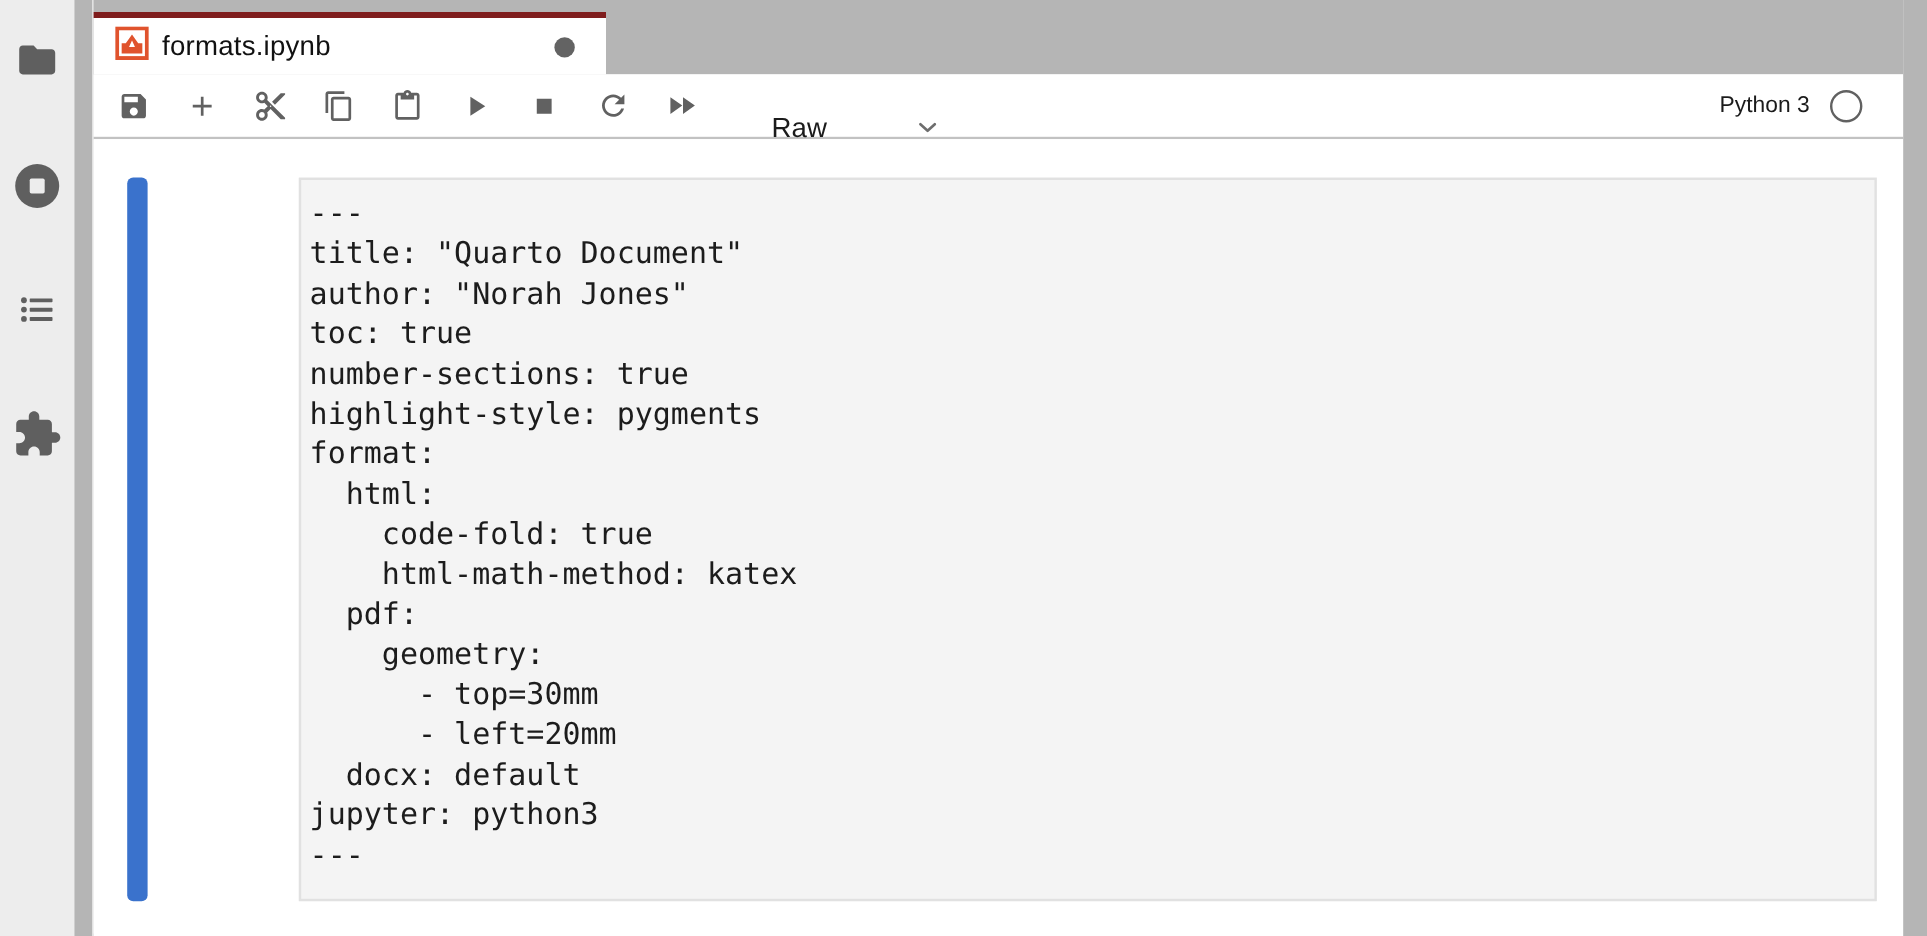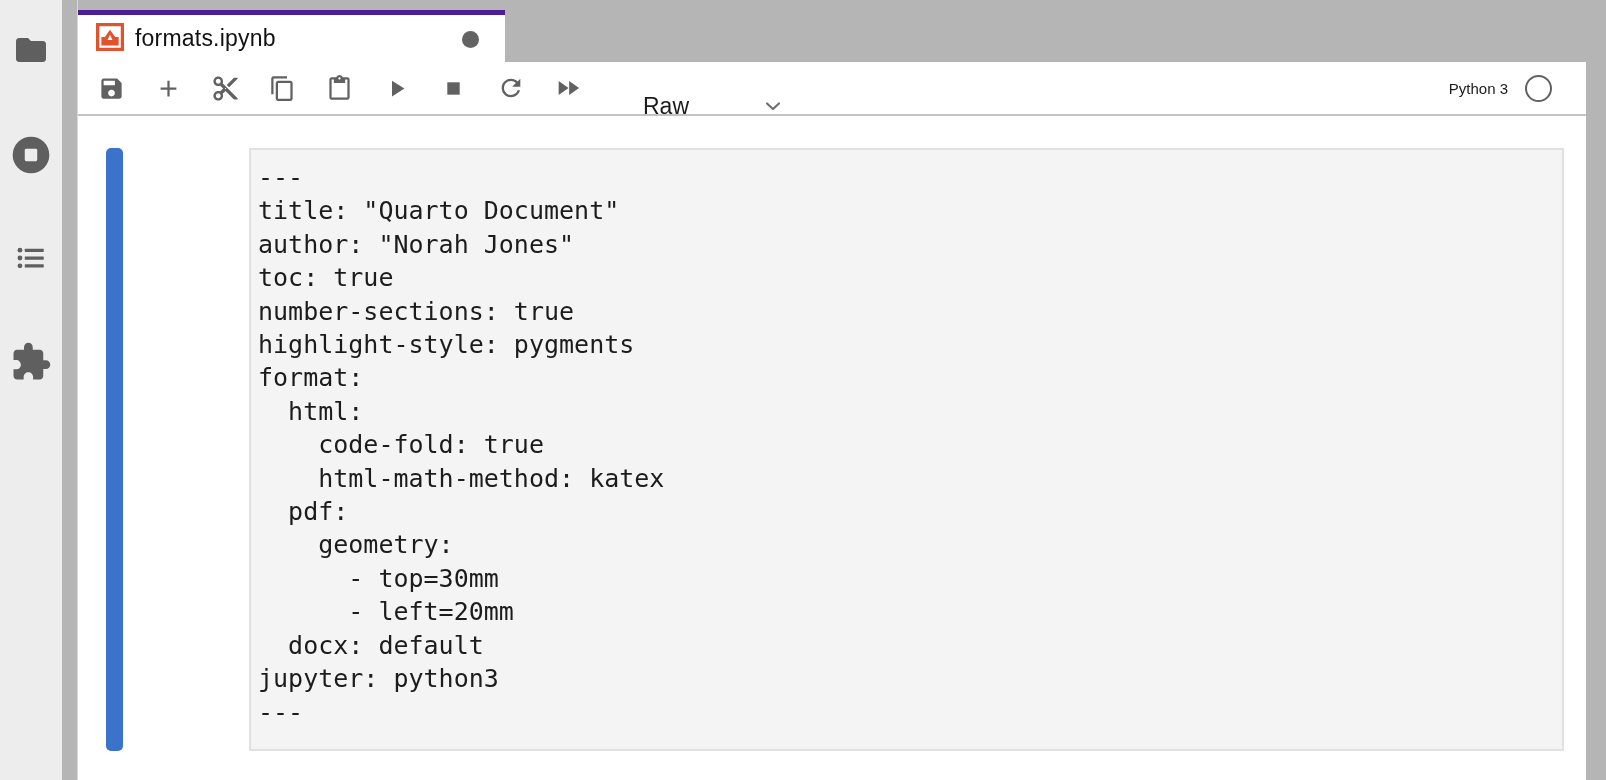--- a/index.html
+++ b/index.html
@@ -13,33 +13,33 @@
   .side-btn svg { display: block; }
 
   .left-strip { position: absolute; left: 62px; top: 0; width: 15px; height: 780px; background: #b5b5b5; }
   .right-strip { position: absolute; left: 1586px; top: 0; width: 20px; height: 780px; background: #b5b5b5; }
 
   
   .main { position: absolute; left: 77px; top: 0; width: 1509px; height: 780px; background: #ffffff; border-left: 1px solid #d8d8d8; }
 
   
   .tabbar { position: relative; width: 100%; height: 62px; background: #b5b5b5; }
-  .tab { position: absolute; left: 0; top: 10px; width: 427px; height: 52px; background: #ffffff; border-top: 5px solid #4c1d95; display: flex; align-items: center; padding-left: 18px; cursor: pointer; }
+  .tab { position: absolute; left: 0; top: 10px; width: 427px; height: 52px; background: #ffffff; border-top: 5px solid #7f1d1d; display: flex; align-items: center; padding-left: 18px; cursor: pointer; }
   .tab-title { font-size: 23px; color: #111111; margin-left: 11px; letter-spacing: 0.2px; }
   .dirty-dot { position: absolute; right: 26px; top: 50%; margin-top: -8px; width: 17px; height: 17px; border-radius: 50%; background: #636363; }
 
   
   .toolbar { position: relative; width: 100%; height: 54px; background: #ffffff; border-bottom: 2px solid #c2c2c2; display: flex; align-items: center; padding-left: 20px; }
   .tb-btn { width: 27px; height: 27px; margin-right: 30px; display: flex; align-items: center; justify-content: center; cursor: pointer; flex: 0 0 auto; }
   .tb-btn svg { display: block; }
   .celltype-select { display: flex; align-items: center; margin-left: 32px; cursor: pointer; margin-top: 36px; }
   .celltype-label { font-size: 23px; color: #1b1b1b; }
   .celltype-select svg { margin-left: 72px; display: block; }
   .tb-spacer { flex: 1 1 auto; }
-  .kernel-name { font-size: 15px; color: #1b1b1b; cursor: pointer; }
+  .kernel-name { font-size: 19px; color: #1b1b1b; cursor: pointer; }
   .kernel-status { width: 27px; height: 27px; border: 2.5px solid #616161; border-radius: 50%; margin-left: 17px; margin-right: 34px; flex: 0 0 auto; }
 
   
   .content { position: relative; width: 100%; height: 662px; background: #ffffff; }
   .cell { position: absolute; left: 0; top: 0; width: 100%; }
   .cell-collapser { position: absolute; left: 28px; top: 32px; width: 17px; height: 603px; background: #3a72cc; border-radius: 5px; cursor: pointer; }
   .cell-editor { position: absolute; left: 171px; top: 32px; width: 1315px; height: 603px; background: #f4f4f4; border: 2px solid #e1e1e1; cursor: text; }
   .cell-editor pre { margin: 0; padding: 11px 10px 10px 7px; font-family: "DejaVu Sans Mono", monospace; font-size: 25px; line-height: 33.4px; color: #1c1c1c; white-space: pre; }
 </style>
 </head>

